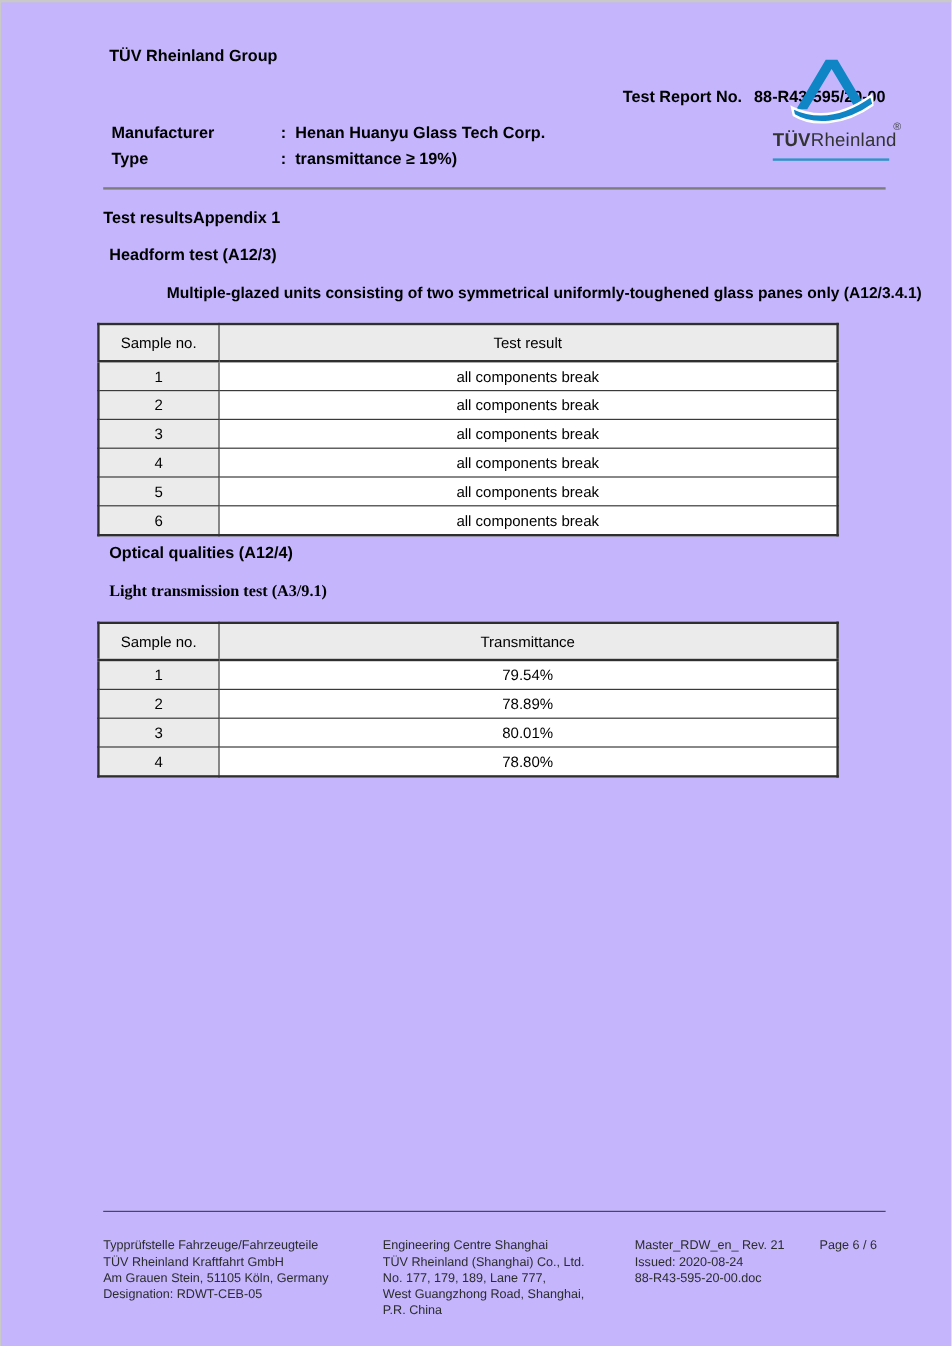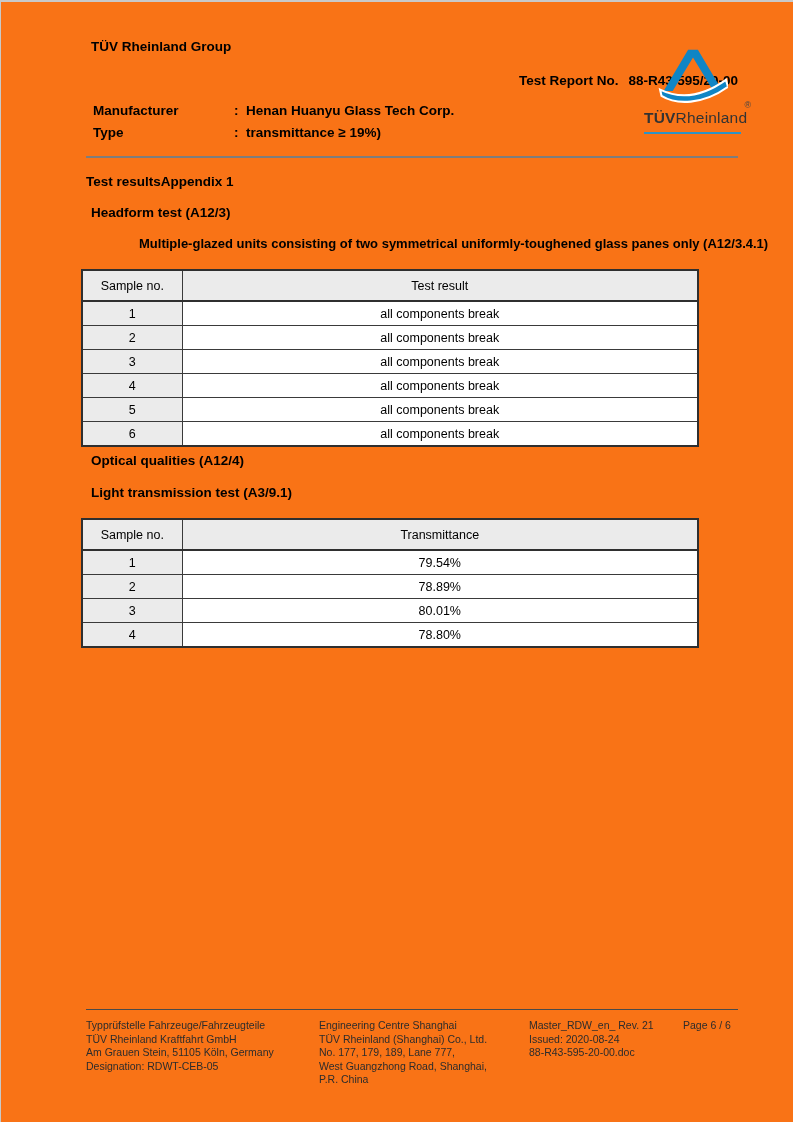--- a/index.html
+++ b/index.html
@@ -1,19 +1,19 @@
 <!DOCTYPE html>
 <html><head>
 <meta charset="utf-8">
 <style>
   html,body{margin:0;padding:0;background:#fff;}
   .page{
     position:relative;
     width:793px;height:1122px;
-    background:#f97316;
+    background:#c4b5fd;
     border-top:2px solid #c9c9c9;
     border-left:1px solid #c9c9c9;
     box-sizing:border-box;
     font-family:"Liberation Sans","DejaVu Sans",sans-serif;
     color:#000;
     overflow:hidden;
   }
   .abs{position:absolute;}
 
   .group-title{top:37px;left:90px;font-size:13.5px;font-weight:bold;}
@@ -35,37 +35,37 @@
   .logo-underline{height:2px;margin-top:5px;}
 
   .divider{top:154px;left:85px;width:652px;height:2px;background:#7d7d7d;}
 
   .results-line{top:172px;left:85px;width:652px;display:flex;font-size:13.5px;font-weight:bold;}
 
   .sec-title{font-size:13.5px;font-weight:bold;white-space:nowrap;}
   .headform-title{top:203px;left:90px;}
   .headform-subtitle{top:234px;left:90px;font-size:13px;font-weight:bold;white-space:nowrap;padding-left:48px;}
   .optical-title{top:451px;left:90px;}
-  .light-title{top:483px;left:90px;}
+  .light-title{top:483px;left:90px;font-family:Liberation Serif, serif;}
 
   .doc-table{border-collapse:collapse;width:618px;table-layout:fixed;background:#fff;}
   .doc-table.t1{position:absolute;top:267px;left:80px;}
   .doc-table.t2{position:absolute;top:516px;left:80px;}
   .doc-table th,.doc-table td{
     border:1.5px solid #3a3a3a;
     font-size:12.5px;font-weight:normal;text-align:center;vertical-align:middle;
     padding:0;
   }
   .doc-table{border:2px solid #2f2f2f;}
   .doc-table th{height:29px;background:#ebebeb;border-bottom:2px solid #2f2f2f;}
   .doc-table td{height:23px;}
   .doc-table td:first-child{background:#ebebeb;}
   .doc-table col.c1{width:100px;}
 
-  .footer{top:1007px;left:85px;width:652px;border-top:1.5px solid #4a4a4a;padding-top:9px;display:flex;font-size:10.5px;line-height:13.5px;color:#2c2c2c;}
+  .footer{top:1007px;left:85px;width:652px;border-top:1.5px solid #4a4a4a;padding-top:22px;display:flex;font-size:10.5px;line-height:13.5px;color:#2c2c2c;}
   .f-col1{width:233px;flex:0 0 233px;}
   .f-col2{width:210px;flex:0 0 210px;}
   .f-col3{width:154px;flex:0 0 154px;}
   .f-col4{flex:1;}
 </style>
 </head>
 <body>
 
 <div class="page">
 

